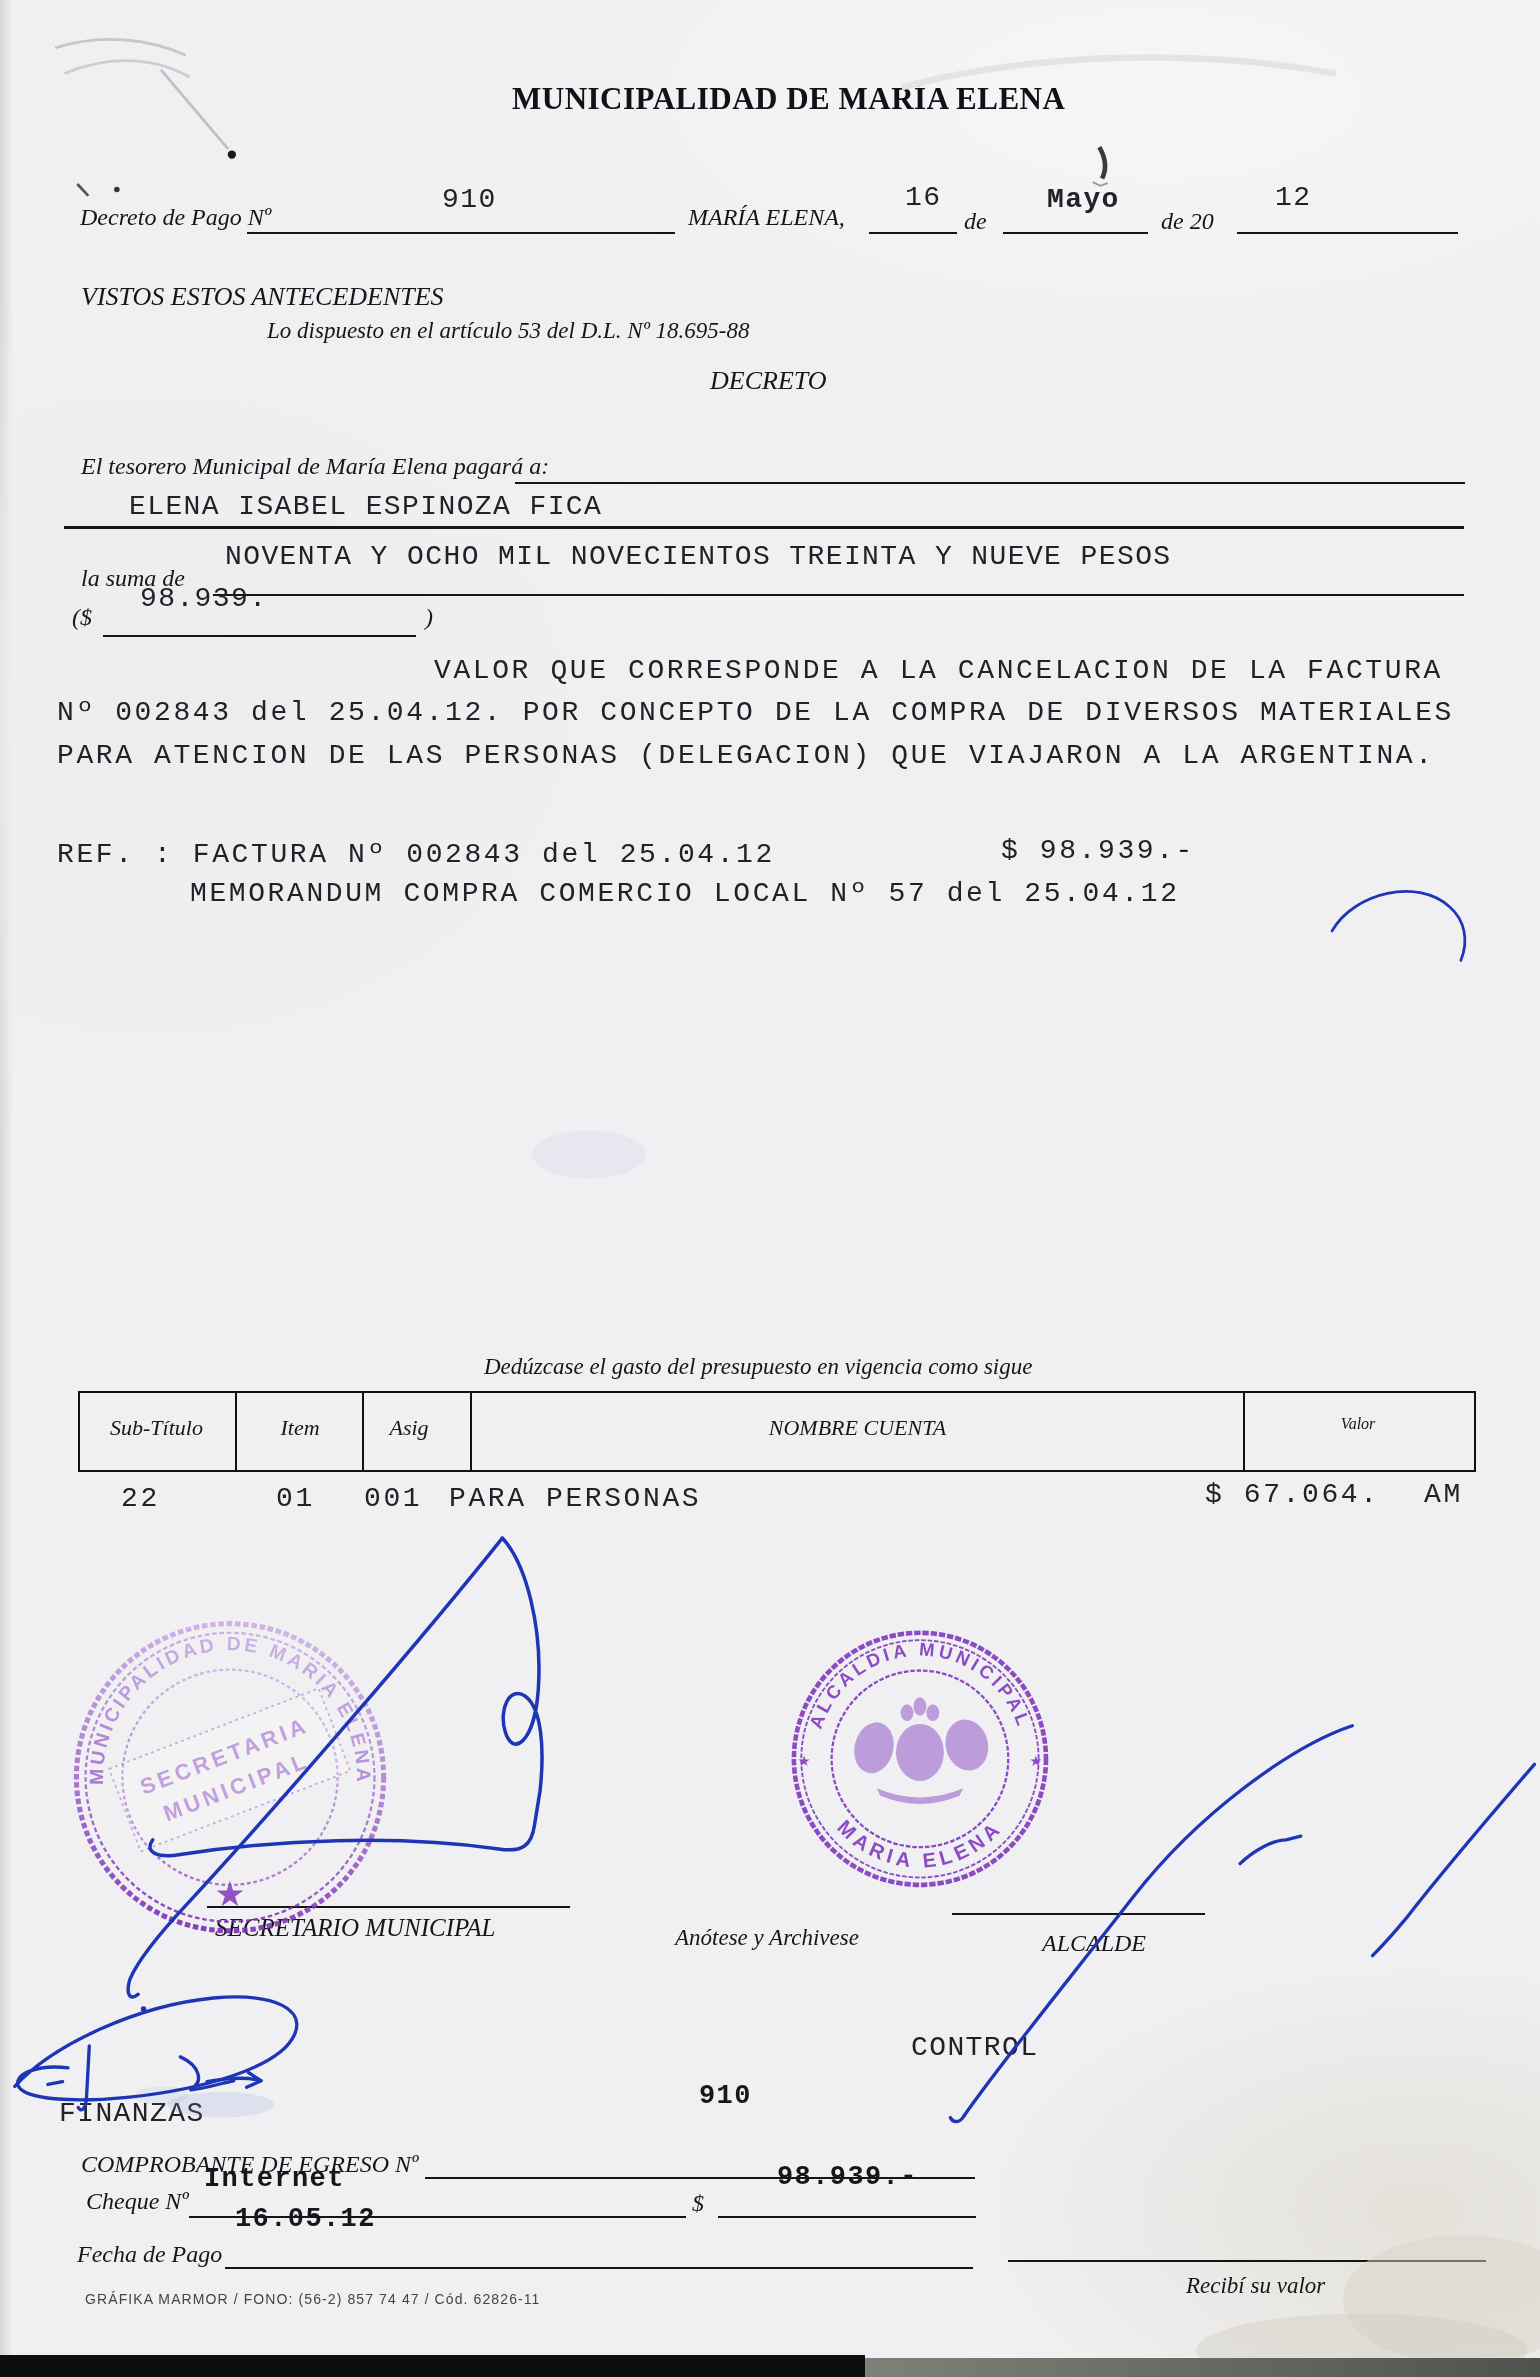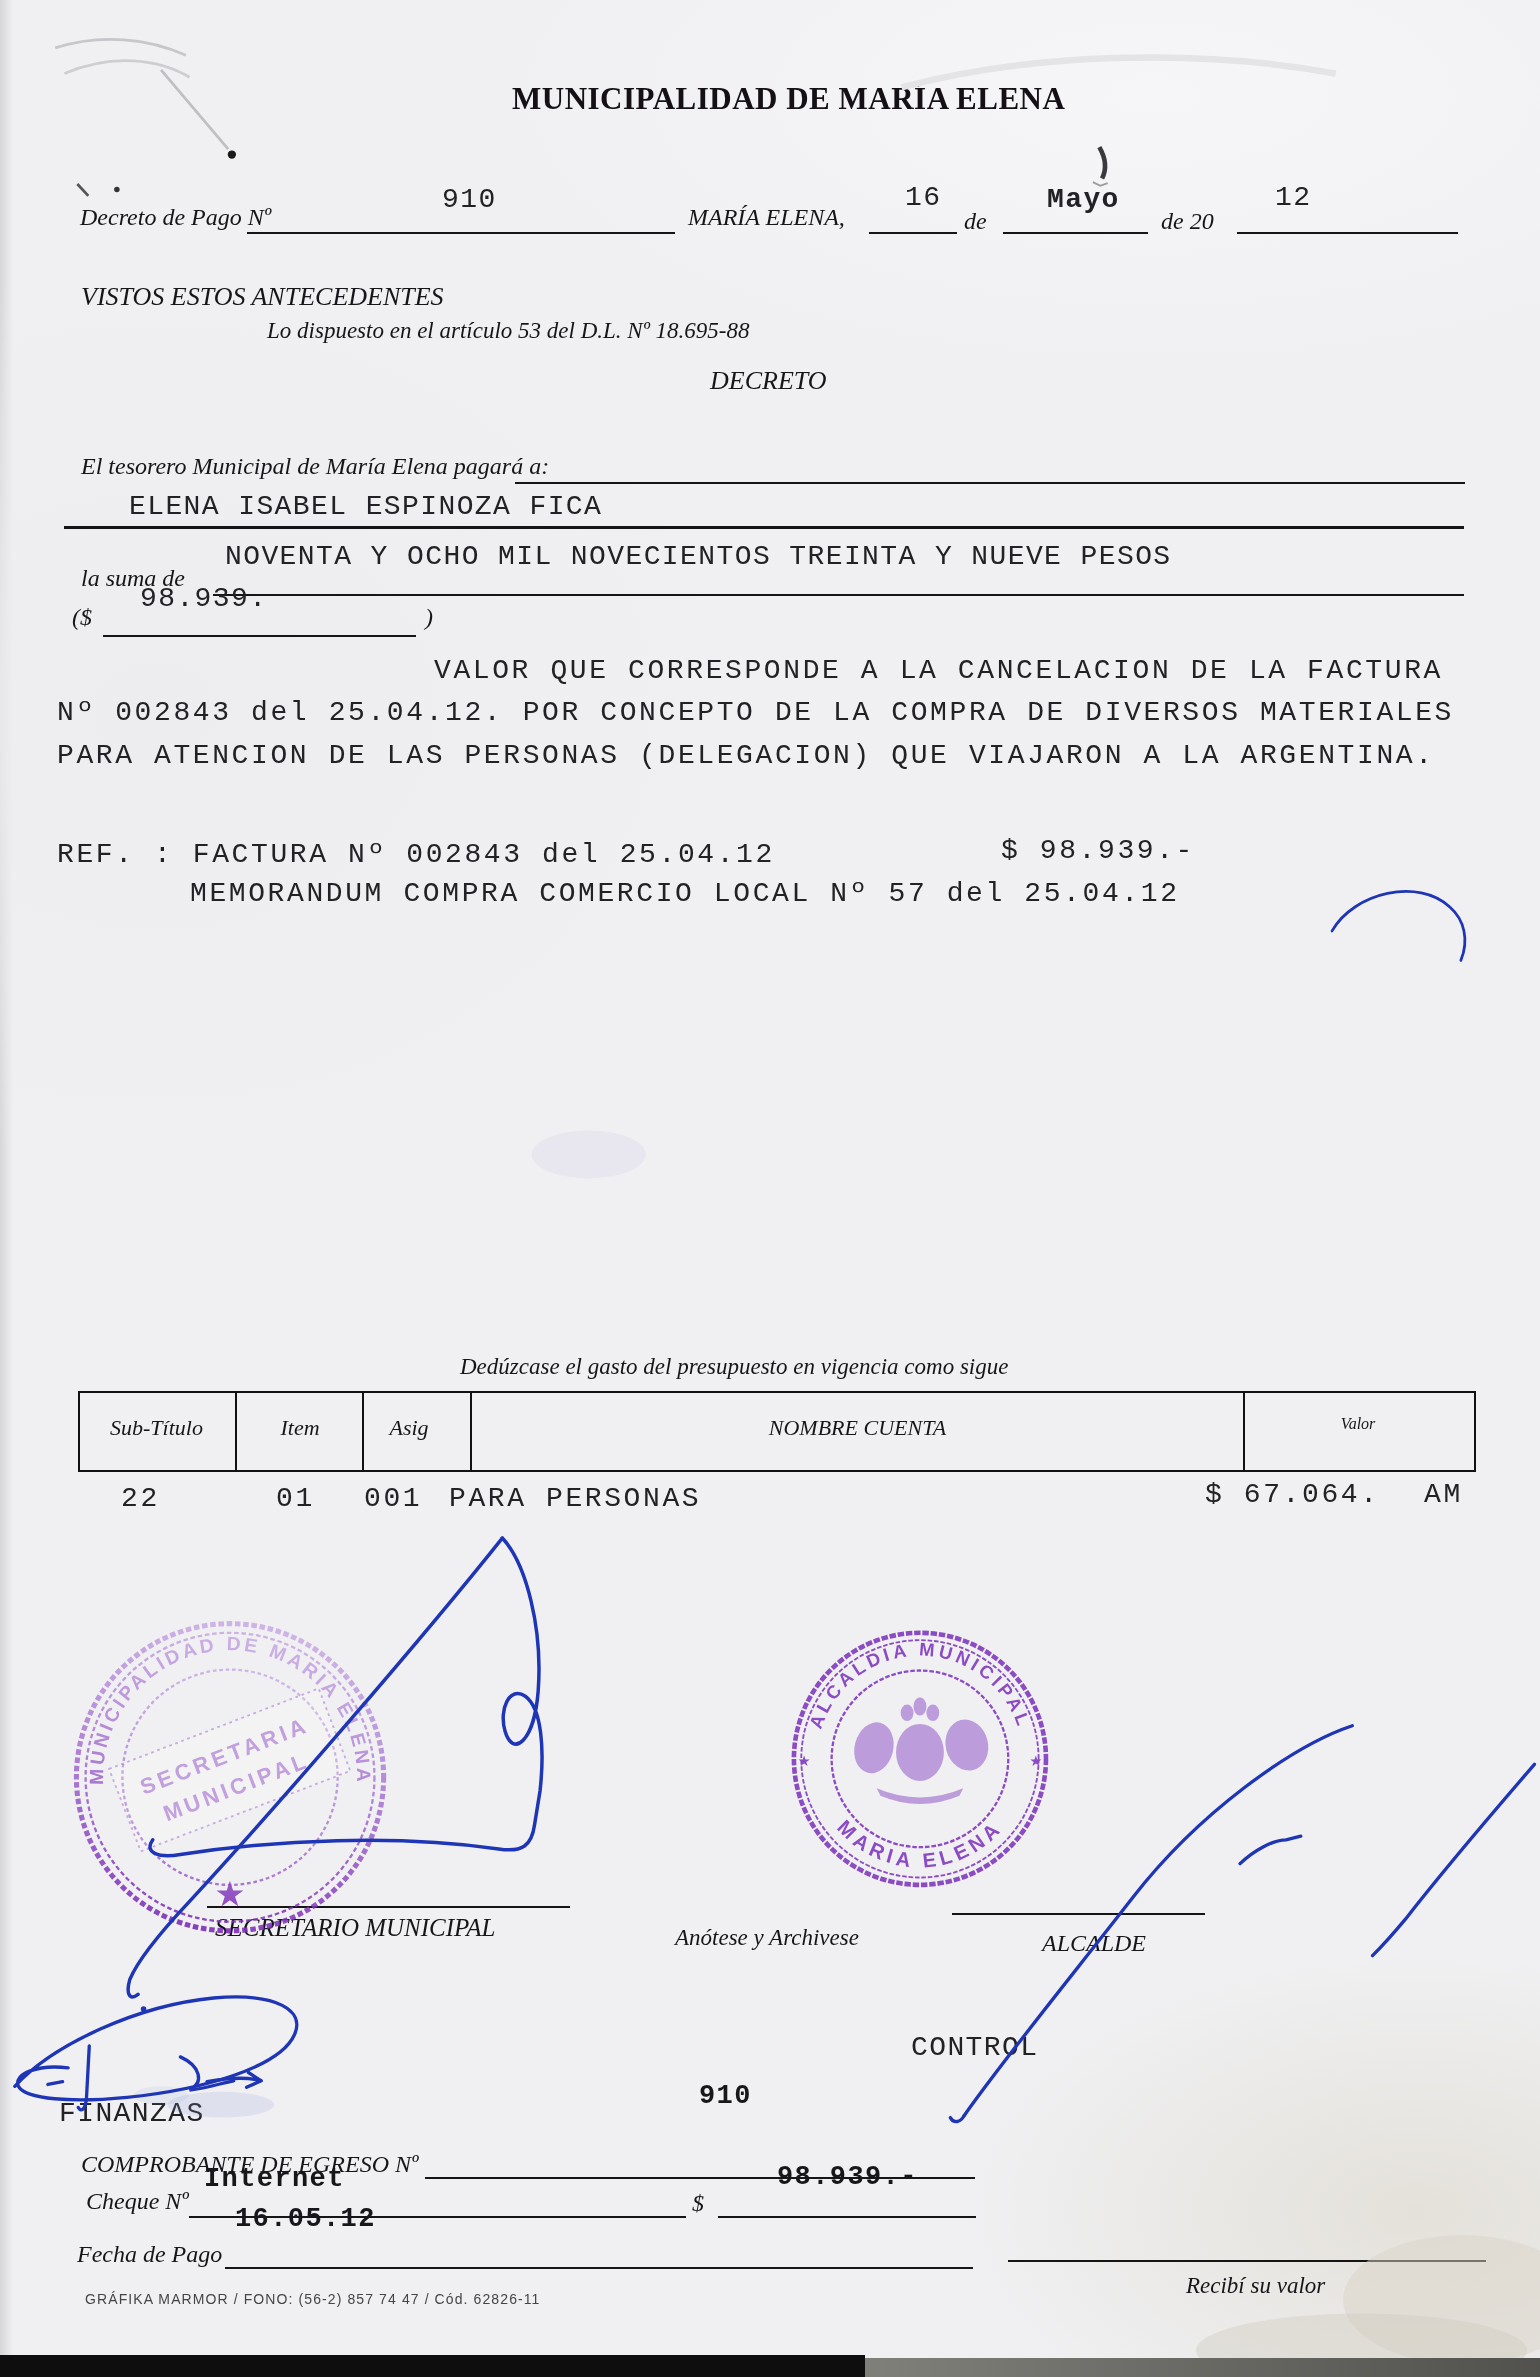--- a/index.html
+++ b/index.html
@@ -90,21 +90,21 @@
     <div class="abs it" style="left:425px;top:604px;">)</div>
 
     <div class="abs tw tww" style="left:434px;top:655px;">VALOR QUE CORRESPONDE A LA CANCELACION DE LA FACTURA</div>
     <div class="abs tw tww" style="left:57px;top:697px;">Nº 002843 del 25.04.12. POR CONCEPTO DE LA COMPRA DE DIVERSOS MATERIALES</div>
     <div class="abs tw tww" style="left:57px;top:740px;">PARA ATENCION DE LAS PERSONAS (DELEGACION) QUE VIAJARON A LA ARGENTINA.</div>
 
     <div class="abs tw tww" style="left:57px;top:839px;">REF. : FACTURA Nº 002843 del 25.04.12</div>
     <div class="abs tw tww" style="left:1001px;top:835px;">$ 98.939.-</div>
     <div class="abs tw tww" style="left:190px;top:878px;">MEMORANDUM COMPRA COMERCIO LOCAL Nº 57 del 25.04.12</div>
 
-    <div class="abs it it25" style="left:460px;top:1354px;">Dedúzcase el gasto del presupuesto en vigencia como sigue</div>
+    <div class="abs it it25" style="left:484px;top:1354px;">Dedúzcase el gasto del presupuesto en vigencia como sigue</div>
 
     <div class="tbl">
       <div class="vl" style="left:155px;"></div>
       <div class="vl" style="left:282px;"></div>
       <div class="vl" style="left:390px;"></div>
       <div class="vl" style="left:1163px;"></div>
     </div>
     <div class="abs it" style="left:78px;top:1415px;width:157px;text-align:center;font-size:22px;">Sub-Título</div>
     <div class="abs it" style="left:236px;top:1415px;width:128px;text-align:center;font-size:22px;">Item</div>
     <div class="abs it" style="left:363px;top:1415px;width:92px;text-align:center;font-size:22px;">Asig</div>

